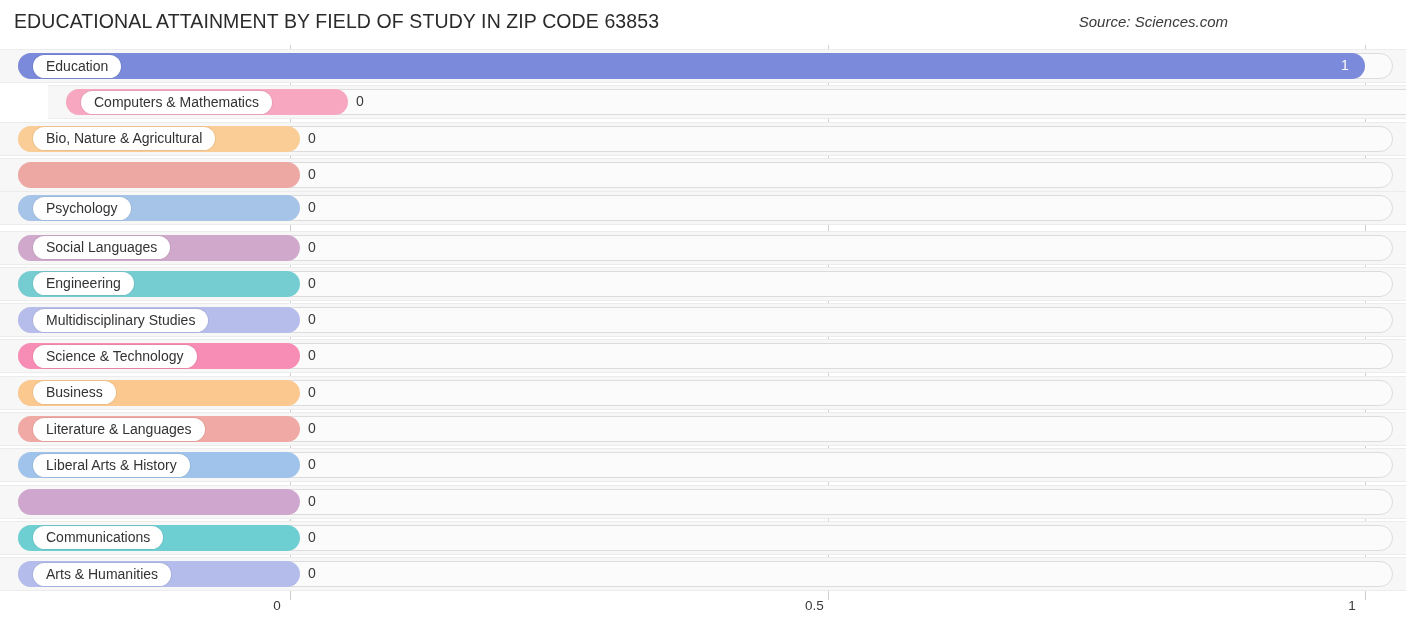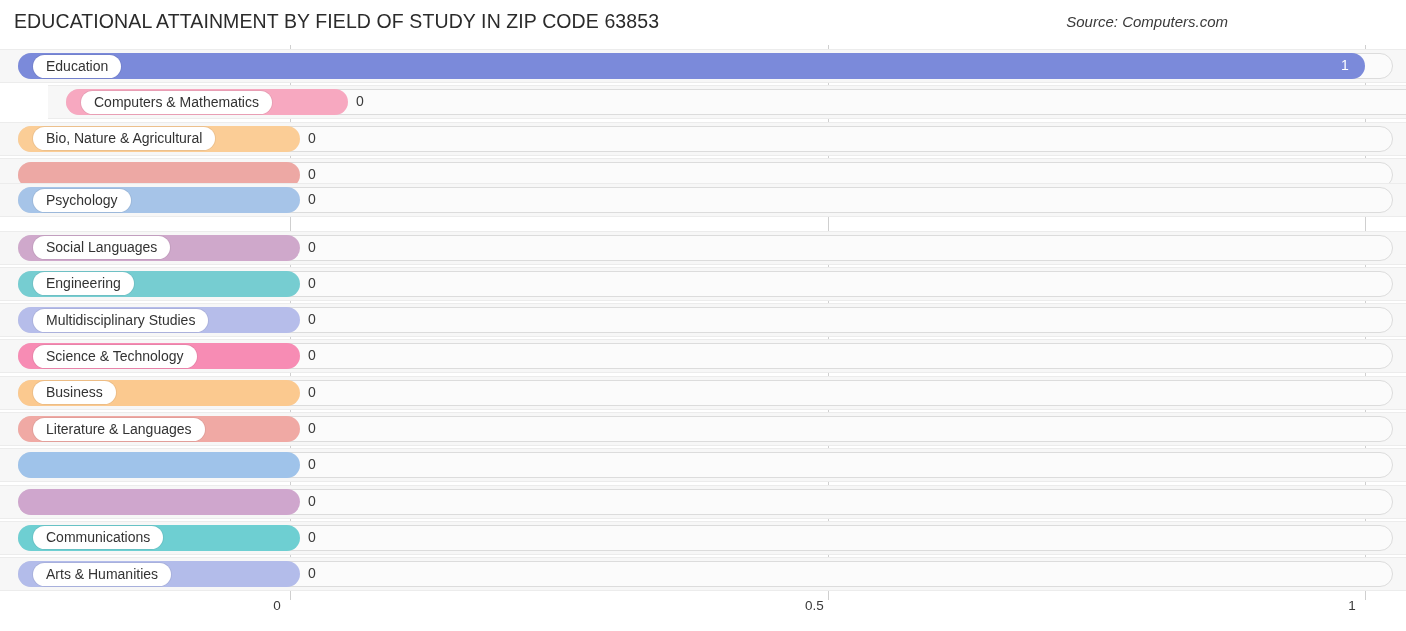--- a/index.html
+++ b/index.html
@@ -163,21 +163,21 @@
     width: 1px;
     height: 12px;
     background: #cfcfcf;
   }
 </style>
 </head>
 <body>
 
 <div id="header">
   <div id="chart-title">EDUCATIONAL ATTAINMENT BY FIELD OF STUDY IN ZIP CODE 63853</div>
-  <div id="source-note">Source: Computers.com</div>
+  <div id="source-note">Source: Sciences.com</div>
 </div>
 
 <div id="plot">
     <div class="gridline" style="left: 290px;"></div>
     <div class="gridline" style="left: 827.5px;"></div>
     <div class="gridline" style="left: 1365px;"></div>
     <div class="bar-row" style="top: 3px;">
       <div class="row-band"></div>
       <div class="track"></div>
       <div class="bar-fill" style="width: 1347px; background: rgb(123, 138, 218);"></div>
@@ -197,21 +197,21 @@
       <div class="bar-fill" style="width: 282px; background: rgb(251, 205, 150);"></div>
       <div class="bar-label">Bio, Nature &amp; Agricultural</div>
       <div class="bar-value-out" style="left: 308px;">0</div>
     </div>
     <div class="bar-row" style="top: 111.9px;">
       <div class="row-band"></div>
       <div class="track"></div>
       <div class="bar-fill" style="width: 282px; background: rgb(237, 168, 164);"></div>
       <div class="bar-value-out" style="left: 308px;">0</div>
     </div>
-    <div class="bar-row" style="top: 137px;">
+    <div class="bar-row" style="top: 145px;">
       <div class="row-band"></div>
       <div class="track"></div>
       <div class="bar-fill" style="width: 282px; background: rgb(166, 196, 232);"></div>
       <div class="bar-label">Psychology</div>
       <div class="bar-value-out" style="left: 308px;">0</div>
     </div>
     <div class="bar-row" style="top: 184.5px;">
       <div class="row-band"></div>
       <div class="track"></div>
       <div class="bar-fill" style="width: 282px; background: rgb(207, 168, 203);"></div>
@@ -250,20 +250,21 @@
       <div class="row-band"></div>
       <div class="track"></div>
       <div class="bar-fill" style="width: 282px; background: rgb(240, 169, 164);"></div>
       <div class="bar-label">Literature &amp; Languages</div>
       <div class="bar-value-out" style="left: 308px;">0</div>
     </div>
     <div class="bar-row" style="top: 402.3px;">
       <div class="row-band"></div>
       <div class="track"></div>
       <div class="bar-fill" style="width: 282px; background: rgb(159, 195, 234);"></div>
+      <div class="bar-label">Liberal Arts &amp; History</div>
       <div class="bar-value-out" style="left: 308px;">0</div>
     </div>
     <div class="bar-row" style="top: 438.6px;">
       <div class="row-band"></div>
       <div class="track"></div>
       <div class="bar-fill" style="width: 282px; background: rgb(207, 166, 205);"></div>
       <div class="bar-value-out" style="left: 308px;">0</div>
     </div>
     <div class="bar-row" style="top: 474.9px;">
       <div class="row-band"></div>

